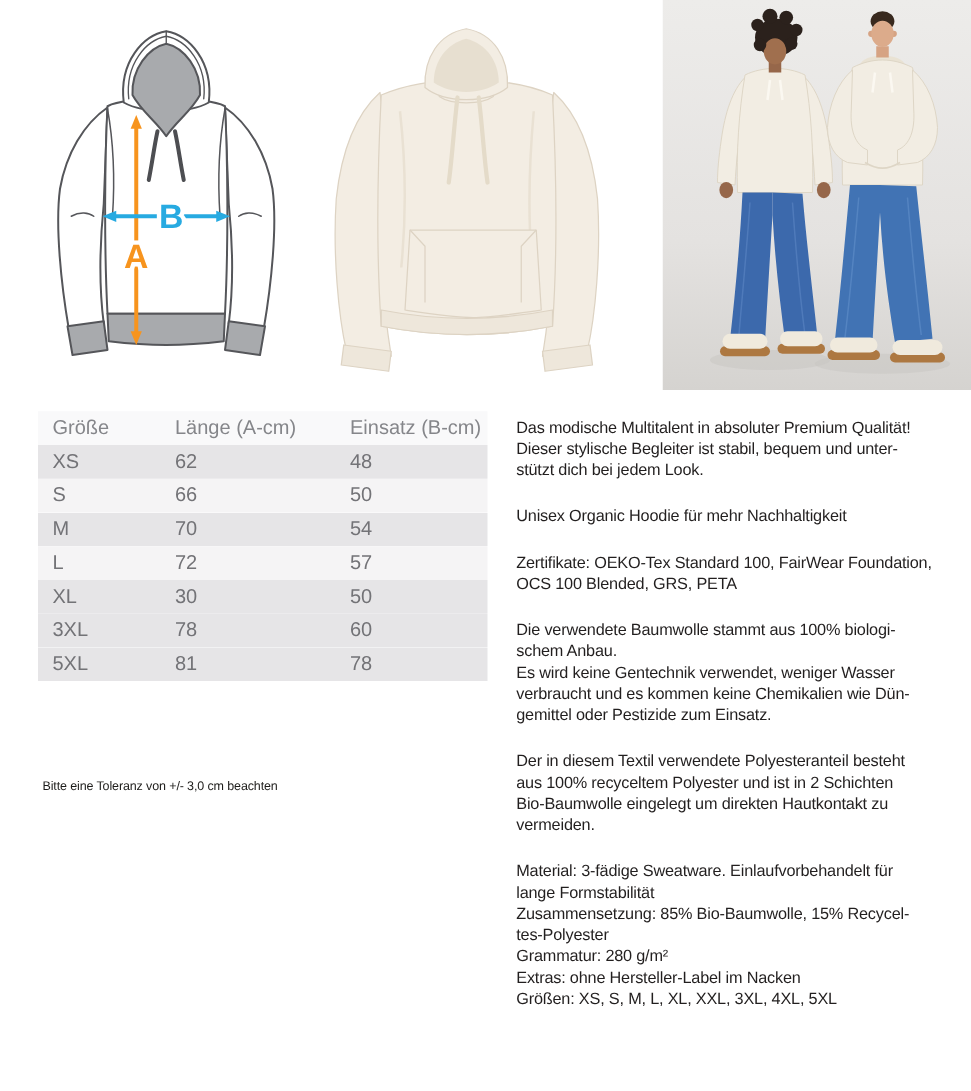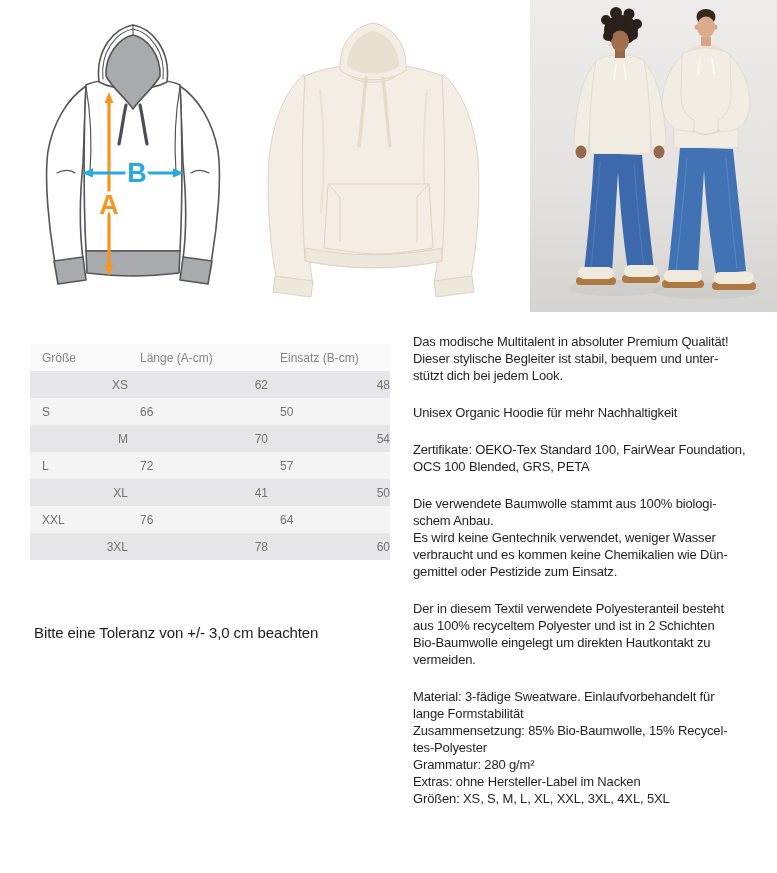--- a/index.html
+++ b/index.html
@@ -10,39 +10,39 @@
   }
   .abs { position:absolute; }
 
   
   .diagram   { left:33px;  top:22px; width:200px; height:264px; }
   .product   { left:256px; top:14px; width:235px; height:286px; }
   .models    { left:530px; top:0;    width:247px; height:312px; }
 
   
   .size-table {
-    left:30px; top:344px; width:360px;
+    left:30px; top:329px; width:360px;
     border-collapse:collapse; table-layout:fixed;
-    font-size:12px;
+    font-size:16px;
   }
   .size-table th, .size-table td {
     height:27px; text-align:left; padding:0 0 0 12px;
     font-weight:400; white-space:nowrap; overflow:hidden;
   }
   .size-table th { color:#85868a; background:#f9f9fa; }
   .size-table td { color:#737377; }
   .size-table col.c1 { width:98px; }
   .size-table col.c2 { width:140px; }
   .size-table col.c3 { width:122px; }
-  .size-table tr.odd  td { background:#e6e5e7;text-align:right; }
+  .size-table tr.odd  td { background:#e6e5e7; }
   .size-table tr.even td { background:#f5f4f5; }
 
   .tolerance {
     left:34px; top:624px; width:360px;
-    font-size:15px; color:#1d1c1a; letter-spacing:-0.1px;
+    font-size:10px; color:#1d1c1a; letter-spacing:-0.1px;
   }
 
   
   .description {
     left:413px; top:333px; width:372px;
     font-size:13px; line-height:17px; color:#221f1f; letter-spacing:-0.15px;
   }
   .description p { margin:0 0 20px 0; white-space:pre-line; }
   .description p:last-child { margin-bottom:0; }
 
@@ -226,32 +226,32 @@
       <td>70</td>
       <td>54</td>
     </tr>
     <tr class="even">
       <td>L</td>
       <td>72</td>
       <td>57</td>
     </tr>
     <tr class="odd">
       <td>XL</td>
-      <td>41</td>
+      <td>30</td>
       <td>50</td>
-    </tr>
-    <tr class="even">
-      <td>XXL</td>
-      <td>76</td>
-      <td>64</td>
     </tr>
     <tr class="odd">
       <td>3XL</td>
       <td>78</td>
       <td>60</td>
+    </tr>
+    <tr class="odd">
+      <td>5XL</td>
+      <td>81</td>
+      <td>78</td>
     </tr>
   </tbody>
 </table>
 
 <p class="abs tolerance">Bitte eine Toleranz von +/- 3,0 cm beachten</p>
 
 <div class="abs description">
   <p>Das modische Multitalent in absoluter Premium Qualität!
 Dieser stylische Begleiter ist stabil, bequem und unter-
 stützt dich bei jedem Look.</p>

